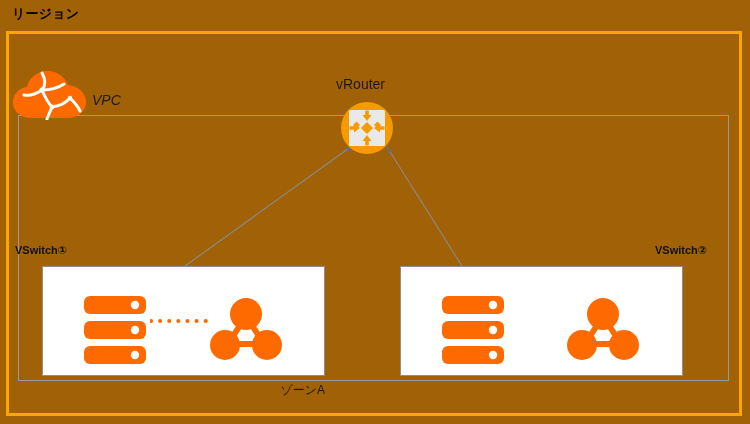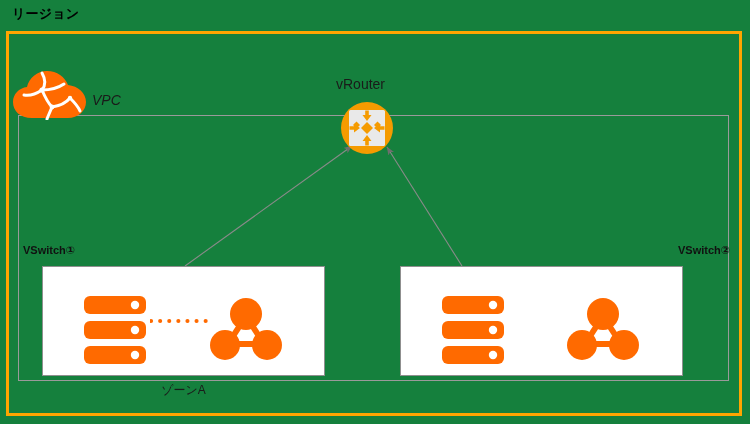--- a/index.html
+++ b/index.html
@@ -9,21 +9,21 @@
     background: #ffffff;
   }
   body {
     font-family: "Liberation Sans", "DejaVu Sans", sans-serif;
     color: #000000;
   }
   #canvas {
     position: relative;
     width: 750px;
     height: 424px;
-    background: #15803d;
+    background: #a16207;
     overflow: hidden;
   }
   .abs { position: absolute; }
 
   
   #region-title {
     left: 12px;
     top: 5px;
     font-size: 13px;
     font-weight: bold;
@@ -68,33 +68,32 @@
   #zone-a-box { left: 42px;  top: 266px; width: 283px; height: 110px; }
   #zone-b-box { left: 400px; top: 266px; width: 283px; height: 110px; }
 
   .zone-label {
     font-size: 12px;
     color: #1a1a1a;
     text-align: center;
     white-space: nowrap;
     width: 283px;
   }
-  #zone-a-label { left: 42px;  top: 382px; }
+  #zone-a-label { left: 42px;  top: 382px; text-align: right; }
   #zone-b-label { left: 400px; top: 382px; }
 
   
   .vswitch-label {
     font-size: 11px;
     font-weight: bold;
     color: #111111;
     white-space: nowrap;
-    margin-left: 8px;
   }
   #vswitch-1-label { left: 15px;  top: 244px; }
-  #vswitch-2-label { left: 670px; top: 244px; }
+  #vswitch-2-label { left: 655px; top: 244px; }
 
   
   #vrouter-label {
     left: 336px;
     top: 76px;
     font-size: 14px;
     color: #1a1a1a;
     white-space: nowrap;
     z-index: 6;
     text-align: right;

